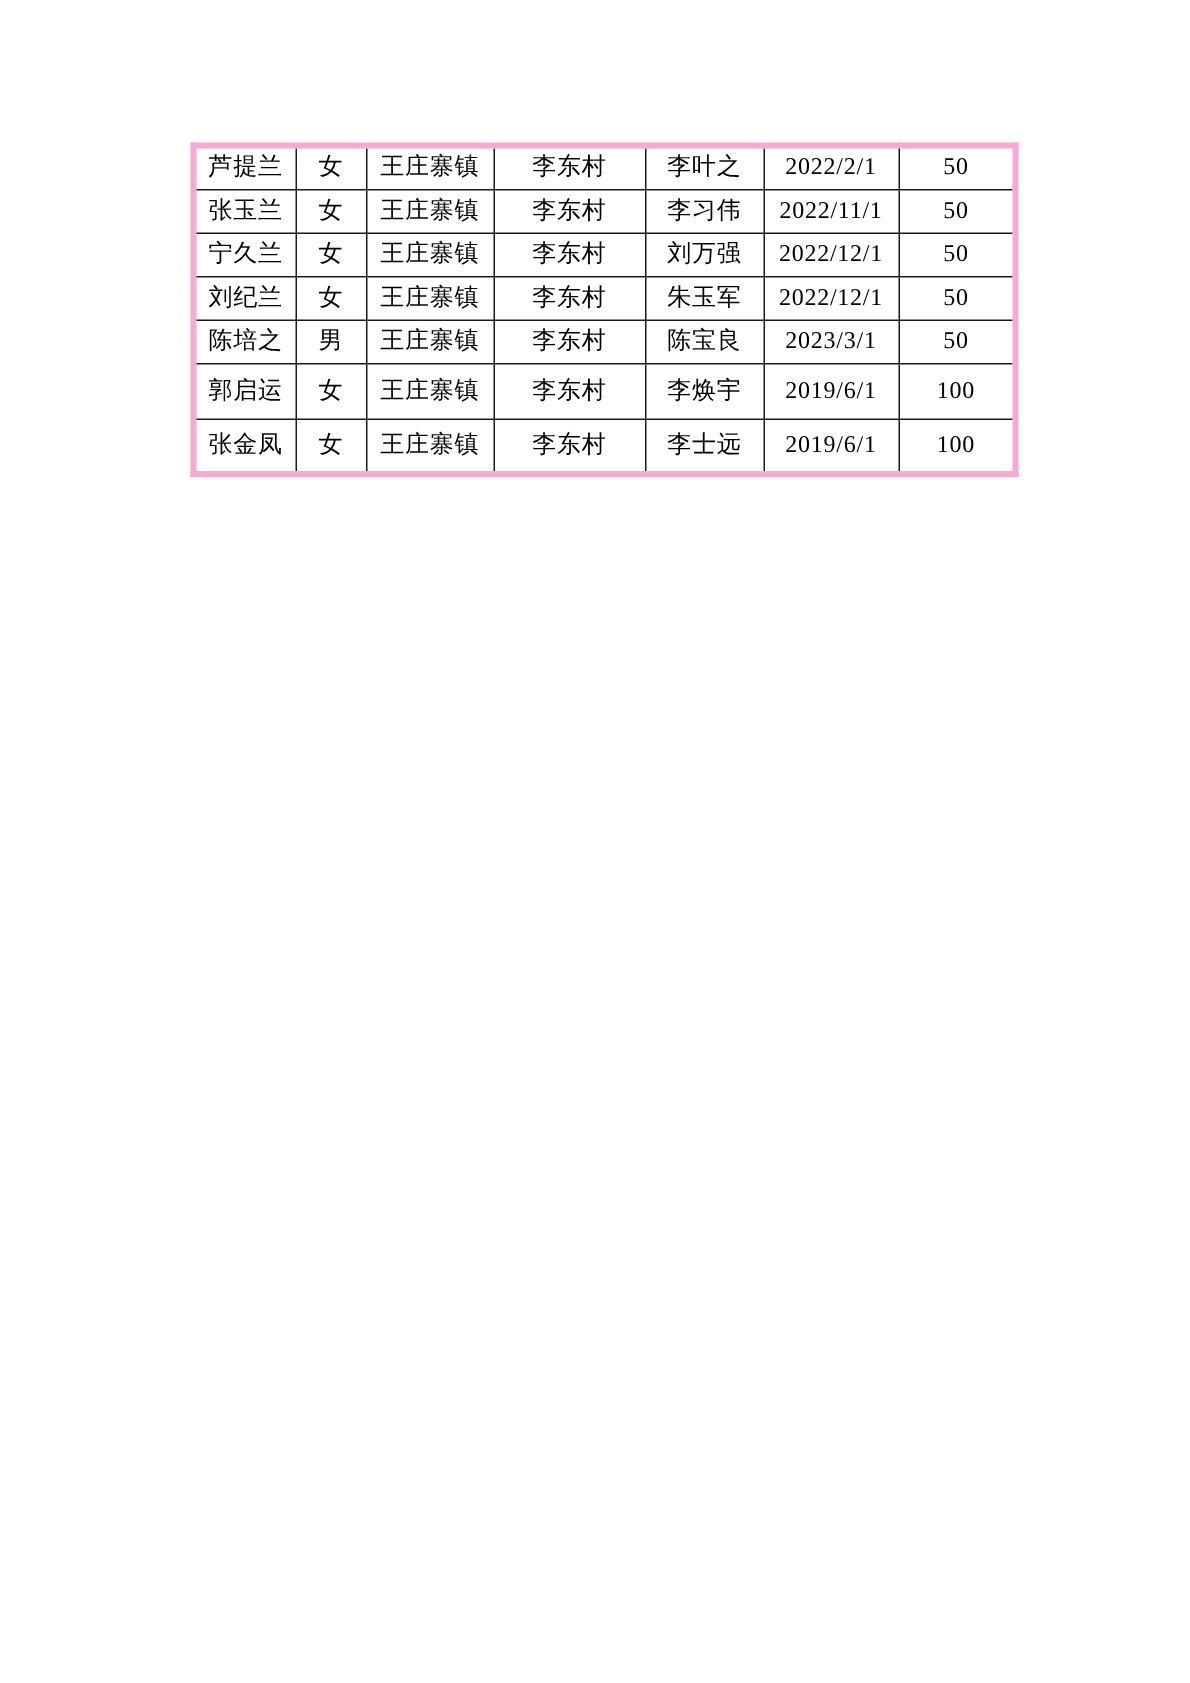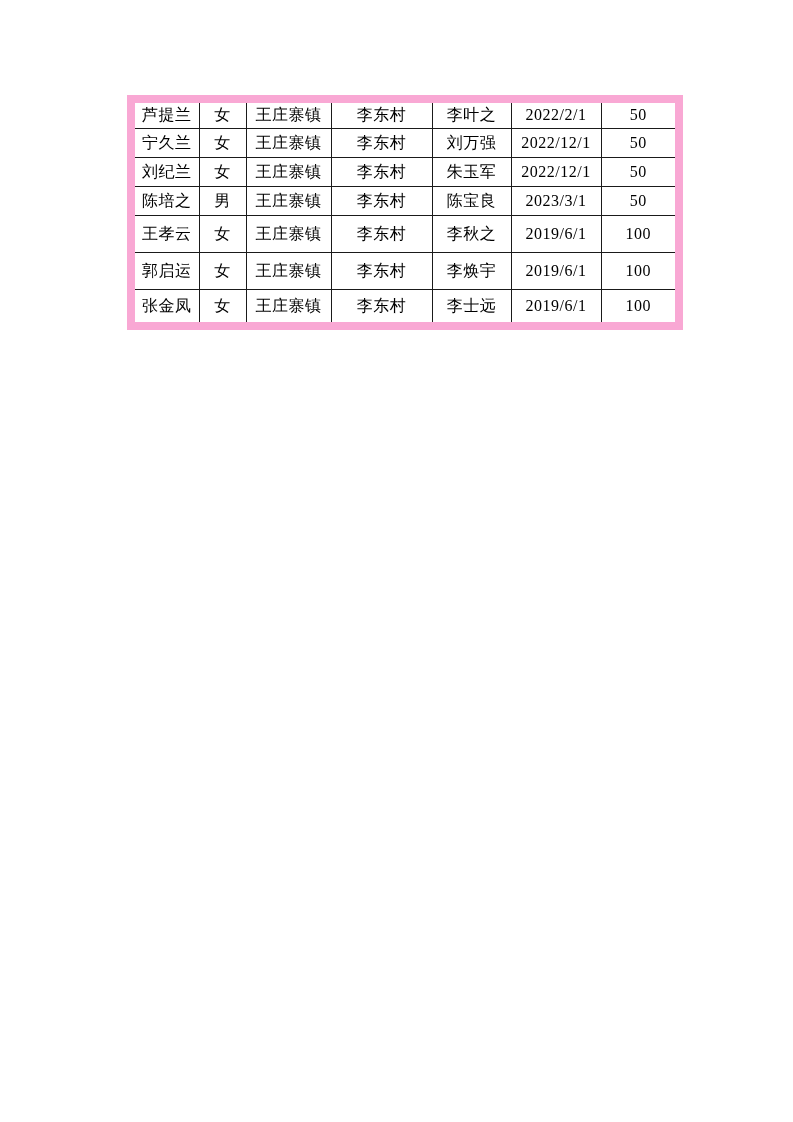--- a/index.html
+++ b/index.html
@@ -18,21 +18,21 @@
     background: #ffffff;
     overflow: hidden;
   }
   table.records {
     position: absolute;
     left: 127px;
     top: 95px;
     width: 548px;
     border-collapse: collapse;
     table-layout: fixed;
-    border: 8px solid #f9a8d4;
+    border: 4px solid #f9a8d4;
   }
   table.records td {
     border: 1px solid #1a1a1a;
     text-align: center;
     vertical-align: middle;
     font-size: 16px;
     line-height: 1;
     padding: 0 2px;
     letter-spacing: 0.5px;
     white-space: nowrap;
@@ -66,20 +66,29 @@
         <tr>
           <td>芦提兰</td>
           <td>女</td>
           <td>王庄寨镇</td>
           <td>李东村</td>
           <td>李叶之</td>
           <td>2022/2/1</td>
           <td>50</td>
         </tr>
         <tr>
+          <td>张玉兰</td>
+          <td>女</td>
+          <td>王庄寨镇</td>
+          <td>李东村</td>
+          <td>李习伟</td>
+          <td>2022/11/1</td>
+          <td>50</td>
+        </tr>
+        <tr>
           <td>宁久兰</td>
           <td>女</td>
           <td>王庄寨镇</td>
           <td>李东村</td>
           <td>刘万强</td>
           <td>2022/12/1</td>
           <td>50</td>
         </tr>
         <tr>
           <td>刘纪兰</td>
@@ -93,29 +102,20 @@
         <tr>
           <td>陈培之</td>
           <td>男</td>
           <td>王庄寨镇</td>
           <td>李东村</td>
           <td>陈宝良</td>
           <td>2023/3/1</td>
           <td>50</td>
         </tr>
         <tr class="tall">
-          <td>王孝云</td>
-          <td>女</td>
-          <td>王庄寨镇</td>
-          <td>李东村</td>
-          <td>李秋之</td>
-          <td>2019/6/1</td>
-          <td>100</td>
-        </tr>
-        <tr class="tall">
           <td>郭启运</td>
           <td>女</td>
           <td>王庄寨镇</td>
           <td>李东村</td>
           <td>李焕宇</td>
           <td>2019/6/1</td>
           <td>100</td>
         </tr>
         <tr class="tall">
           <td>张金凤</td>

